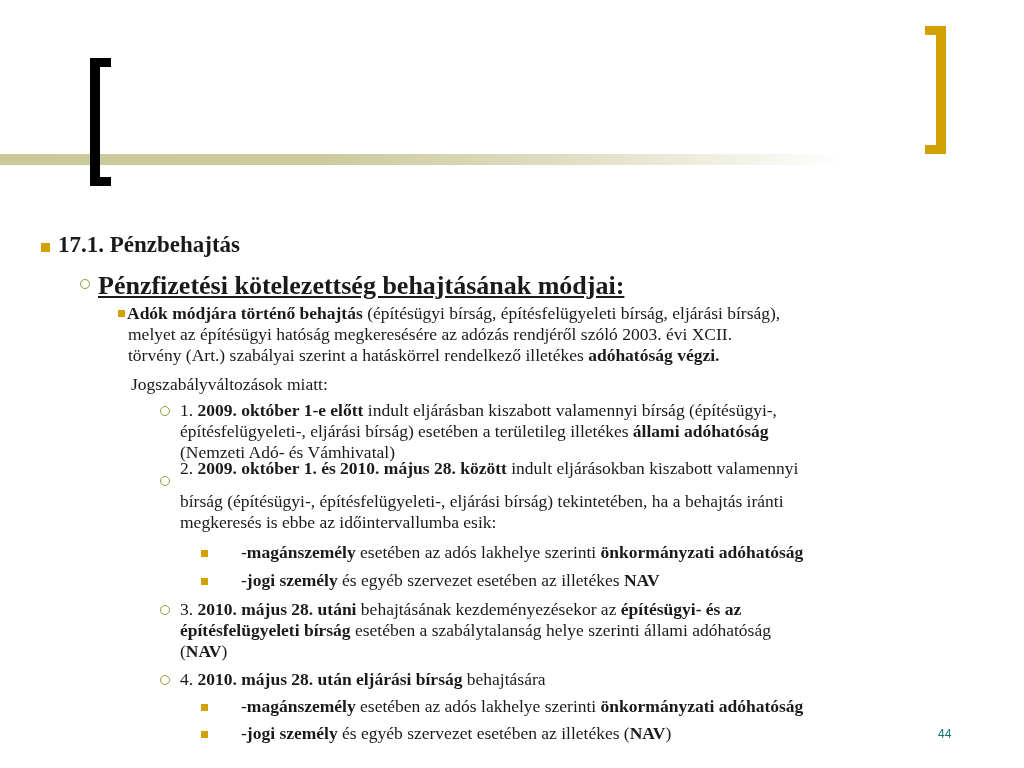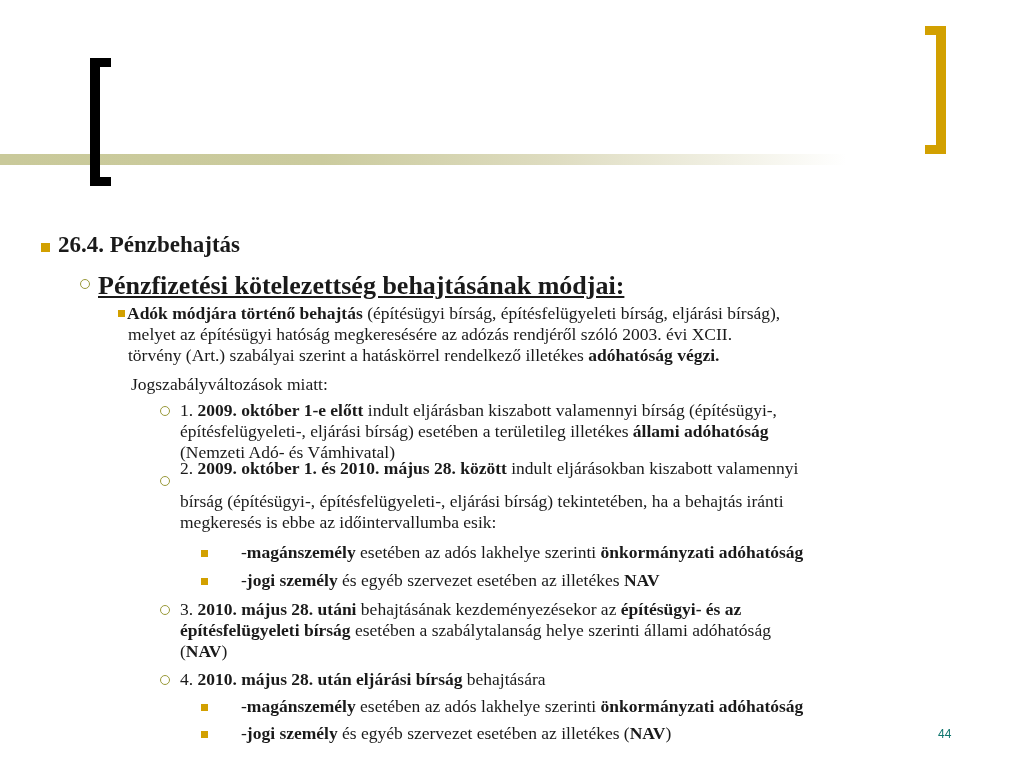--- a/index.html
+++ b/index.html
@@ -35,21 +35,21 @@
   .pagenum { position: absolute; left: 938px; top: 727px; font-family: "Liberation Sans", sans-serif; font-size: 12px; color: #0f766e; }
 </style>
 </head>
 <body>
 
 <div class="hbar"></div>
 <div class="bracket-left"></div>
 <div class="bracket-right"></div>
 
 <span class="sq" style="position:absolute;left:41px;top:243px;width:9px;height:9px;"></span>
-<div class="line l1" style="left:58px;top:232px;">26.4. Pénzbehajtás</div>
+<div class="line l1" style="left:58px;top:232px;">17.1. Pénzbehajtás</div>
 
 <span class="circ" style="left:80px;top:279px;"></span>
 <div class="line l2" style="left:98px;top:271px;">Pénzfizetési kötelezettség behajtásának módjai:</div>
 
 <span class="sq" style="position:absolute;left:118px;top:310px;width:7px;height:7px;"></span>
 <div class="line t" style="left:127px;top:303px;"><b>Adók módjára történő behajtás</b><span> (építésügyi bírság, építésfelügyeleti bírság, eljárási bírság),</span></div>
 <div class="line t" style="left:128px;top:324px;">melyet az építésügyi hatóság megkeresésére az adózás rendjéről szóló 2003. évi XCII.</div>
 <div class="line t" style="left:128px;top:345px;"><span>törvény (Art.) szabályai szerint a hatáskörrel rendelkező illetékes </span><b>adóhatóság végzi.</b></div>
 <div class="line t" style="left:131px;top:374px;text-align:right;">Jogszabályváltozások miatt:</div>
 

